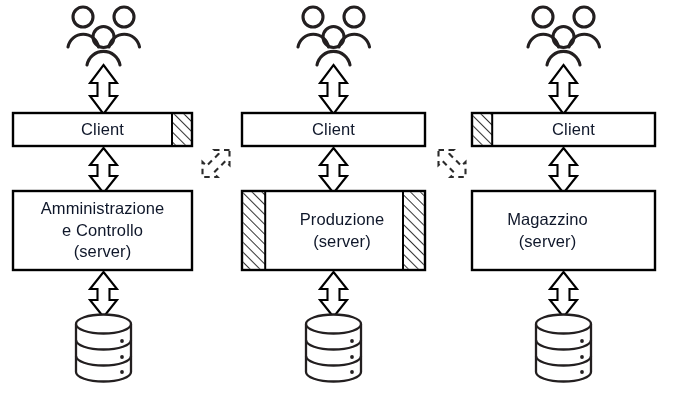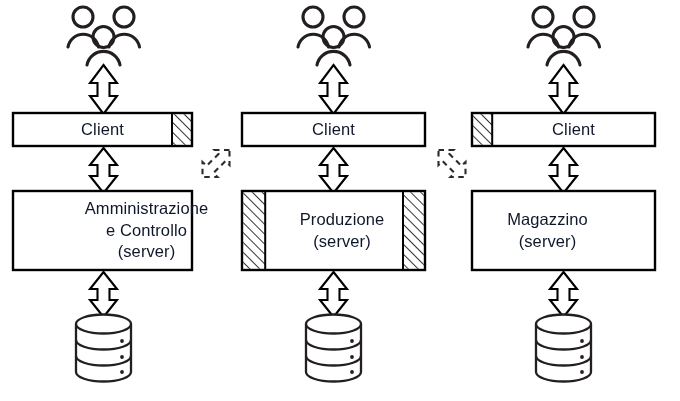--- a/index.html
+++ b/index.html
@@ -198,21 +198,21 @@
     </g>
 
     <g>
       <path d="M438.5 150 L453.5 150 L449.5 154 L461.5 166 L465.5 162 L465.5 177 L450.5 177
                L454.5 173 L442.5 161 L438.5 165 Z" fill="none" stroke="#2b2b2b" stroke-width="2.1" stroke-dasharray="5.5,4.5" stroke-linejoin="miter"></path>
     </g>
   </svg>
 
   <div class="box-label client-label" style="left:13px; top:113px; width:179px; height:33px;">Client</div>
 
-  <div class="box-label server-label" style="left:13px; top:191px; width:179px; height:79px;margin-left:44px;">Amministrazione
+  <div class="box-label server-label" style="left:13px; top:191px; width:179px; height:79px;">Amministrazione
 e Controllo
 (server)</div>
 
   <div class="box-label client-label" style="left:242px; top:113px; width:183px; height:33px;">Client</div>
 
   <div class="box-label server-label" style="left:265px; top:191px; width:154px; height:79px;">Produzione
 (server)</div>
 
   <div class="box-label client-label" style="left:492px; top:113px; width:163px; height:33px;">Client</div>
 

